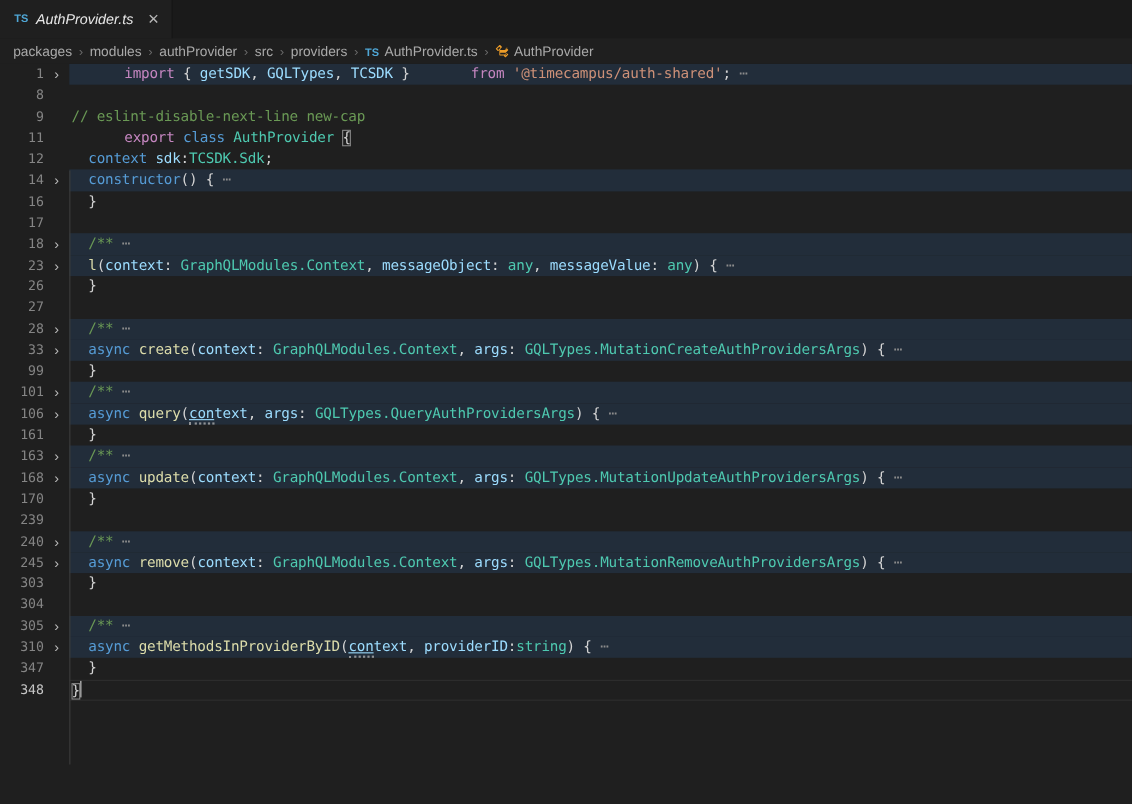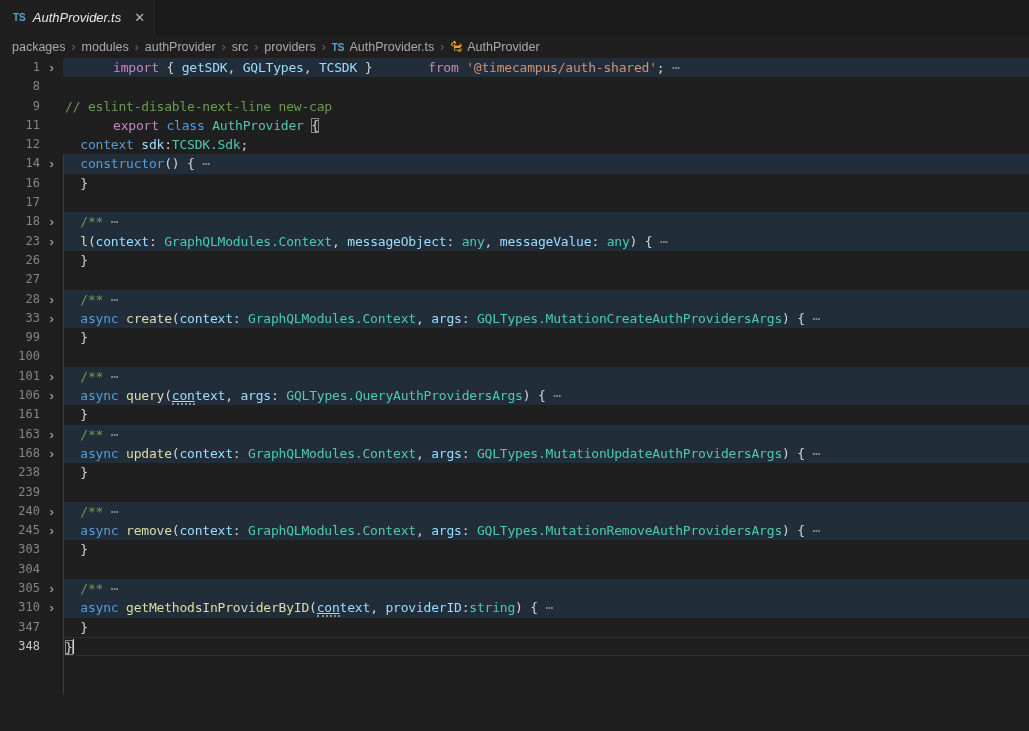--- a/index.html
+++ b/index.html
@@ -81,27 +81,26 @@
         <div class="line hl"><span class="num">14</span><span class="chev">›</span><span class="content">  <span class="tk-kw2">constructor</span><span class="tk-pun">() { </span><span class="tk-ell">⋯</span></span></div>
         <div class="line"><span class="num">16</span><span class="chev"></span><span class="content">  <span class="tk-pun">}</span></span></div>
         <div class="line"><span class="num">17</span><span class="chev"></span><span class="content"></span></div>
         <div class="line hl"><span class="num">18</span><span class="chev">›</span><span class="content">  <span class="tk-com">/** </span><span class="tk-ell">⋯</span></span></div>
         <div class="line hl"><span class="num">23</span><span class="chev">›</span><span class="content">  <span class="tk-fn">l</span><span class="tk-pun">(</span><span class="tk-var">context</span><span class="tk-pun">: </span><span class="tk-type">GraphQLModules.Context</span><span class="tk-pun">, </span><span class="tk-var">messageObject</span><span class="tk-pun">: </span><span class="tk-type">any</span><span class="tk-pun">, </span><span class="tk-var">messageValue</span><span class="tk-pun">: </span><span class="tk-type">any</span><span class="tk-pun">) { </span><span class="tk-ell">⋯</span></span></div>
         <div class="line"><span class="num">26</span><span class="chev"></span><span class="content">  <span class="tk-pun">}</span></span></div>
         <div class="line"><span class="num">27</span><span class="chev"></span><span class="content"></span></div>
         <div class="line hl"><span class="num">28</span><span class="chev">›</span><span class="content">  <span class="tk-com">/** </span><span class="tk-ell">⋯</span></span></div>
         <div class="line hl"><span class="num">33</span><span class="chev">›</span><span class="content">  <span class="tk-kw2">async </span><span class="tk-fn">create</span><span class="tk-pun">(</span><span class="tk-var">context</span><span class="tk-pun">: </span><span class="tk-type">GraphQLModules.Context</span><span class="tk-pun">, </span><span class="tk-var">args</span><span class="tk-pun">: </span><span class="tk-type">GQLTypes.MutationCreateAuthProvidersArgs</span><span class="tk-pun">) { </span><span class="tk-ell">⋯</span></span></div>
         <div class="line"><span class="num">99</span><span class="chev"></span><span class="content">  <span class="tk-pun">}</span></span></div>
-        <div class="line"><span class="num">100</span><span class="chev"></span><span class="content"></span></div>
         <div class="line hl"><span class="num">101</span><span class="chev">›</span><span class="content">  <span class="tk-com">/** </span><span class="tk-ell">⋯</span></span></div>
         <div class="line hl"><span class="num">106</span><span class="chev">›</span><span class="content">  <span class="tk-kw2">async </span><span class="tk-fn">query</span><span class="tk-pun">(</span><span class="tk-varh">con</span><span class="tk-var">text</span><span class="tk-pun">, </span><span class="tk-var">args</span><span class="tk-pun">: </span><span class="tk-type">GQLTypes.QueryAuthProvidersArgs</span><span class="tk-pun">) { </span><span class="tk-ell">⋯</span></span></div>
         <div class="line"><span class="num">161</span><span class="chev"></span><span class="content">  <span class="tk-pun">}</span></span></div>
         <div class="line hl"><span class="num">163</span><span class="chev">›</span><span class="content">  <span class="tk-com">/** </span><span class="tk-ell">⋯</span></span></div>
         <div class="line hl"><span class="num">168</span><span class="chev">›</span><span class="content">  <span class="tk-kw2">async </span><span class="tk-fn">update</span><span class="tk-pun">(</span><span class="tk-var">context</span><span class="tk-pun">: </span><span class="tk-type">GraphQLModules.Context</span><span class="tk-pun">, </span><span class="tk-var">args</span><span class="tk-pun">: </span><span class="tk-type">GQLTypes.MutationUpdateAuthProvidersArgs</span><span class="tk-pun">) { </span><span class="tk-ell">⋯</span></span></div>
-        <div class="line"><span class="num">238</span><span class="chev"></span><span class="content">  <span class="tk-pun">}</span></span></div>
+        <div class="line"><span class="num">170</span><span class="chev"></span><span class="content">  <span class="tk-pun">}</span></span></div>
         <div class="line"><span class="num">239</span><span class="chev"></span><span class="content"></span></div>
         <div class="line hl"><span class="num">240</span><span class="chev">›</span><span class="content">  <span class="tk-com">/** </span><span class="tk-ell">⋯</span></span></div>
         <div class="line hl"><span class="num">245</span><span class="chev">›</span><span class="content">  <span class="tk-kw2">async </span><span class="tk-fn">remove</span><span class="tk-pun">(</span><span class="tk-var">context</span><span class="tk-pun">: </span><span class="tk-type">GraphQLModules.Context</span><span class="tk-pun">, </span><span class="tk-var">args</span><span class="tk-pun">: </span><span class="tk-type">GQLTypes.MutationRemoveAuthProvidersArgs</span><span class="tk-pun">) { </span><span class="tk-ell">⋯</span></span></div>
         <div class="line"><span class="num">303</span><span class="chev"></span><span class="content">  <span class="tk-pun">}</span></span></div>
         <div class="line"><span class="num">304</span><span class="chev"></span><span class="content"></span></div>
         <div class="line hl"><span class="num">305</span><span class="chev">›</span><span class="content">  <span class="tk-com">/** </span><span class="tk-ell">⋯</span></span></div>
         <div class="line hl"><span class="num">310</span><span class="chev">›</span><span class="content">  <span class="tk-kw2">async </span><span class="tk-fn">getMethodsInProviderByID</span><span class="tk-pun">(</span><span class="tk-varh">con</span><span class="tk-var">text</span><span class="tk-pun">, </span><span class="tk-var">providerID</span><span class="tk-pun">:</span><span class="tk-type">string</span><span class="tk-pun">) { </span><span class="tk-ell">⋯</span></span></div>
         <div class="line"><span class="num">347</span><span class="chev"></span><span class="content">  <span class="tk-pun">}</span></span></div>
         <div class="line active"><span class="num">348</span><span class="chev"></span><span class="content"><span class="tk-brkt">}</span><span class="cursor"></span></span></div>
       </div>

